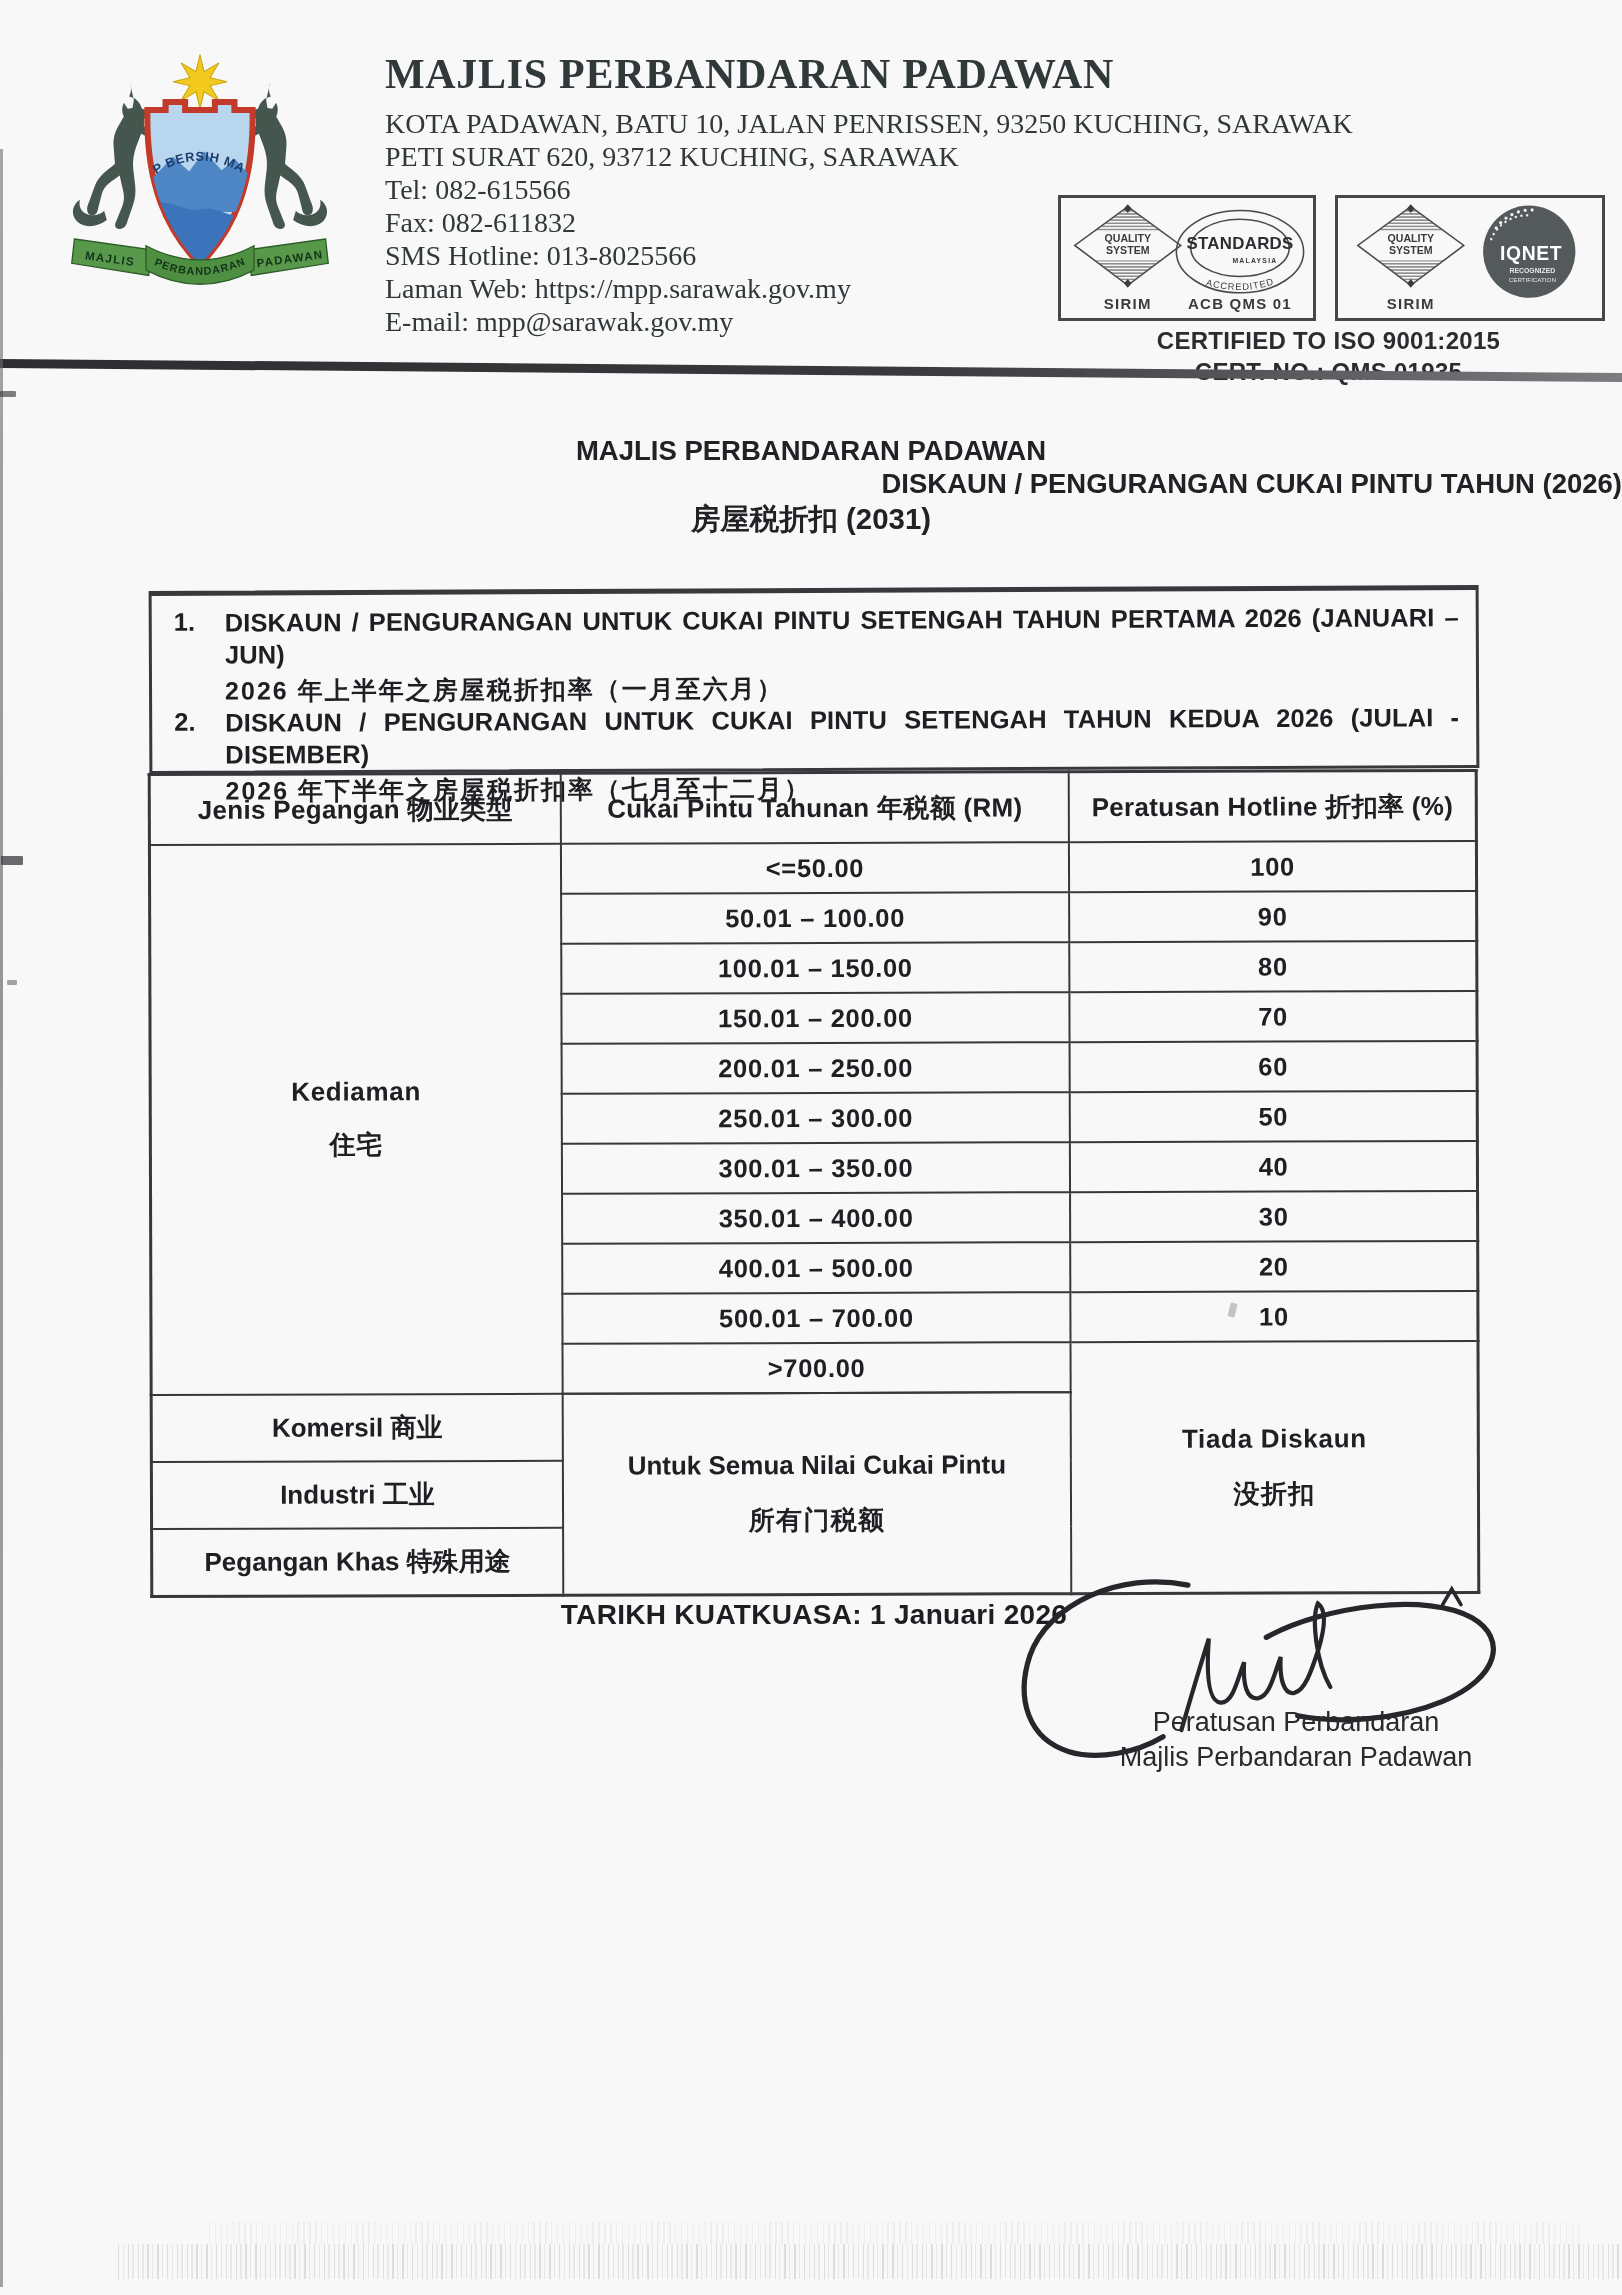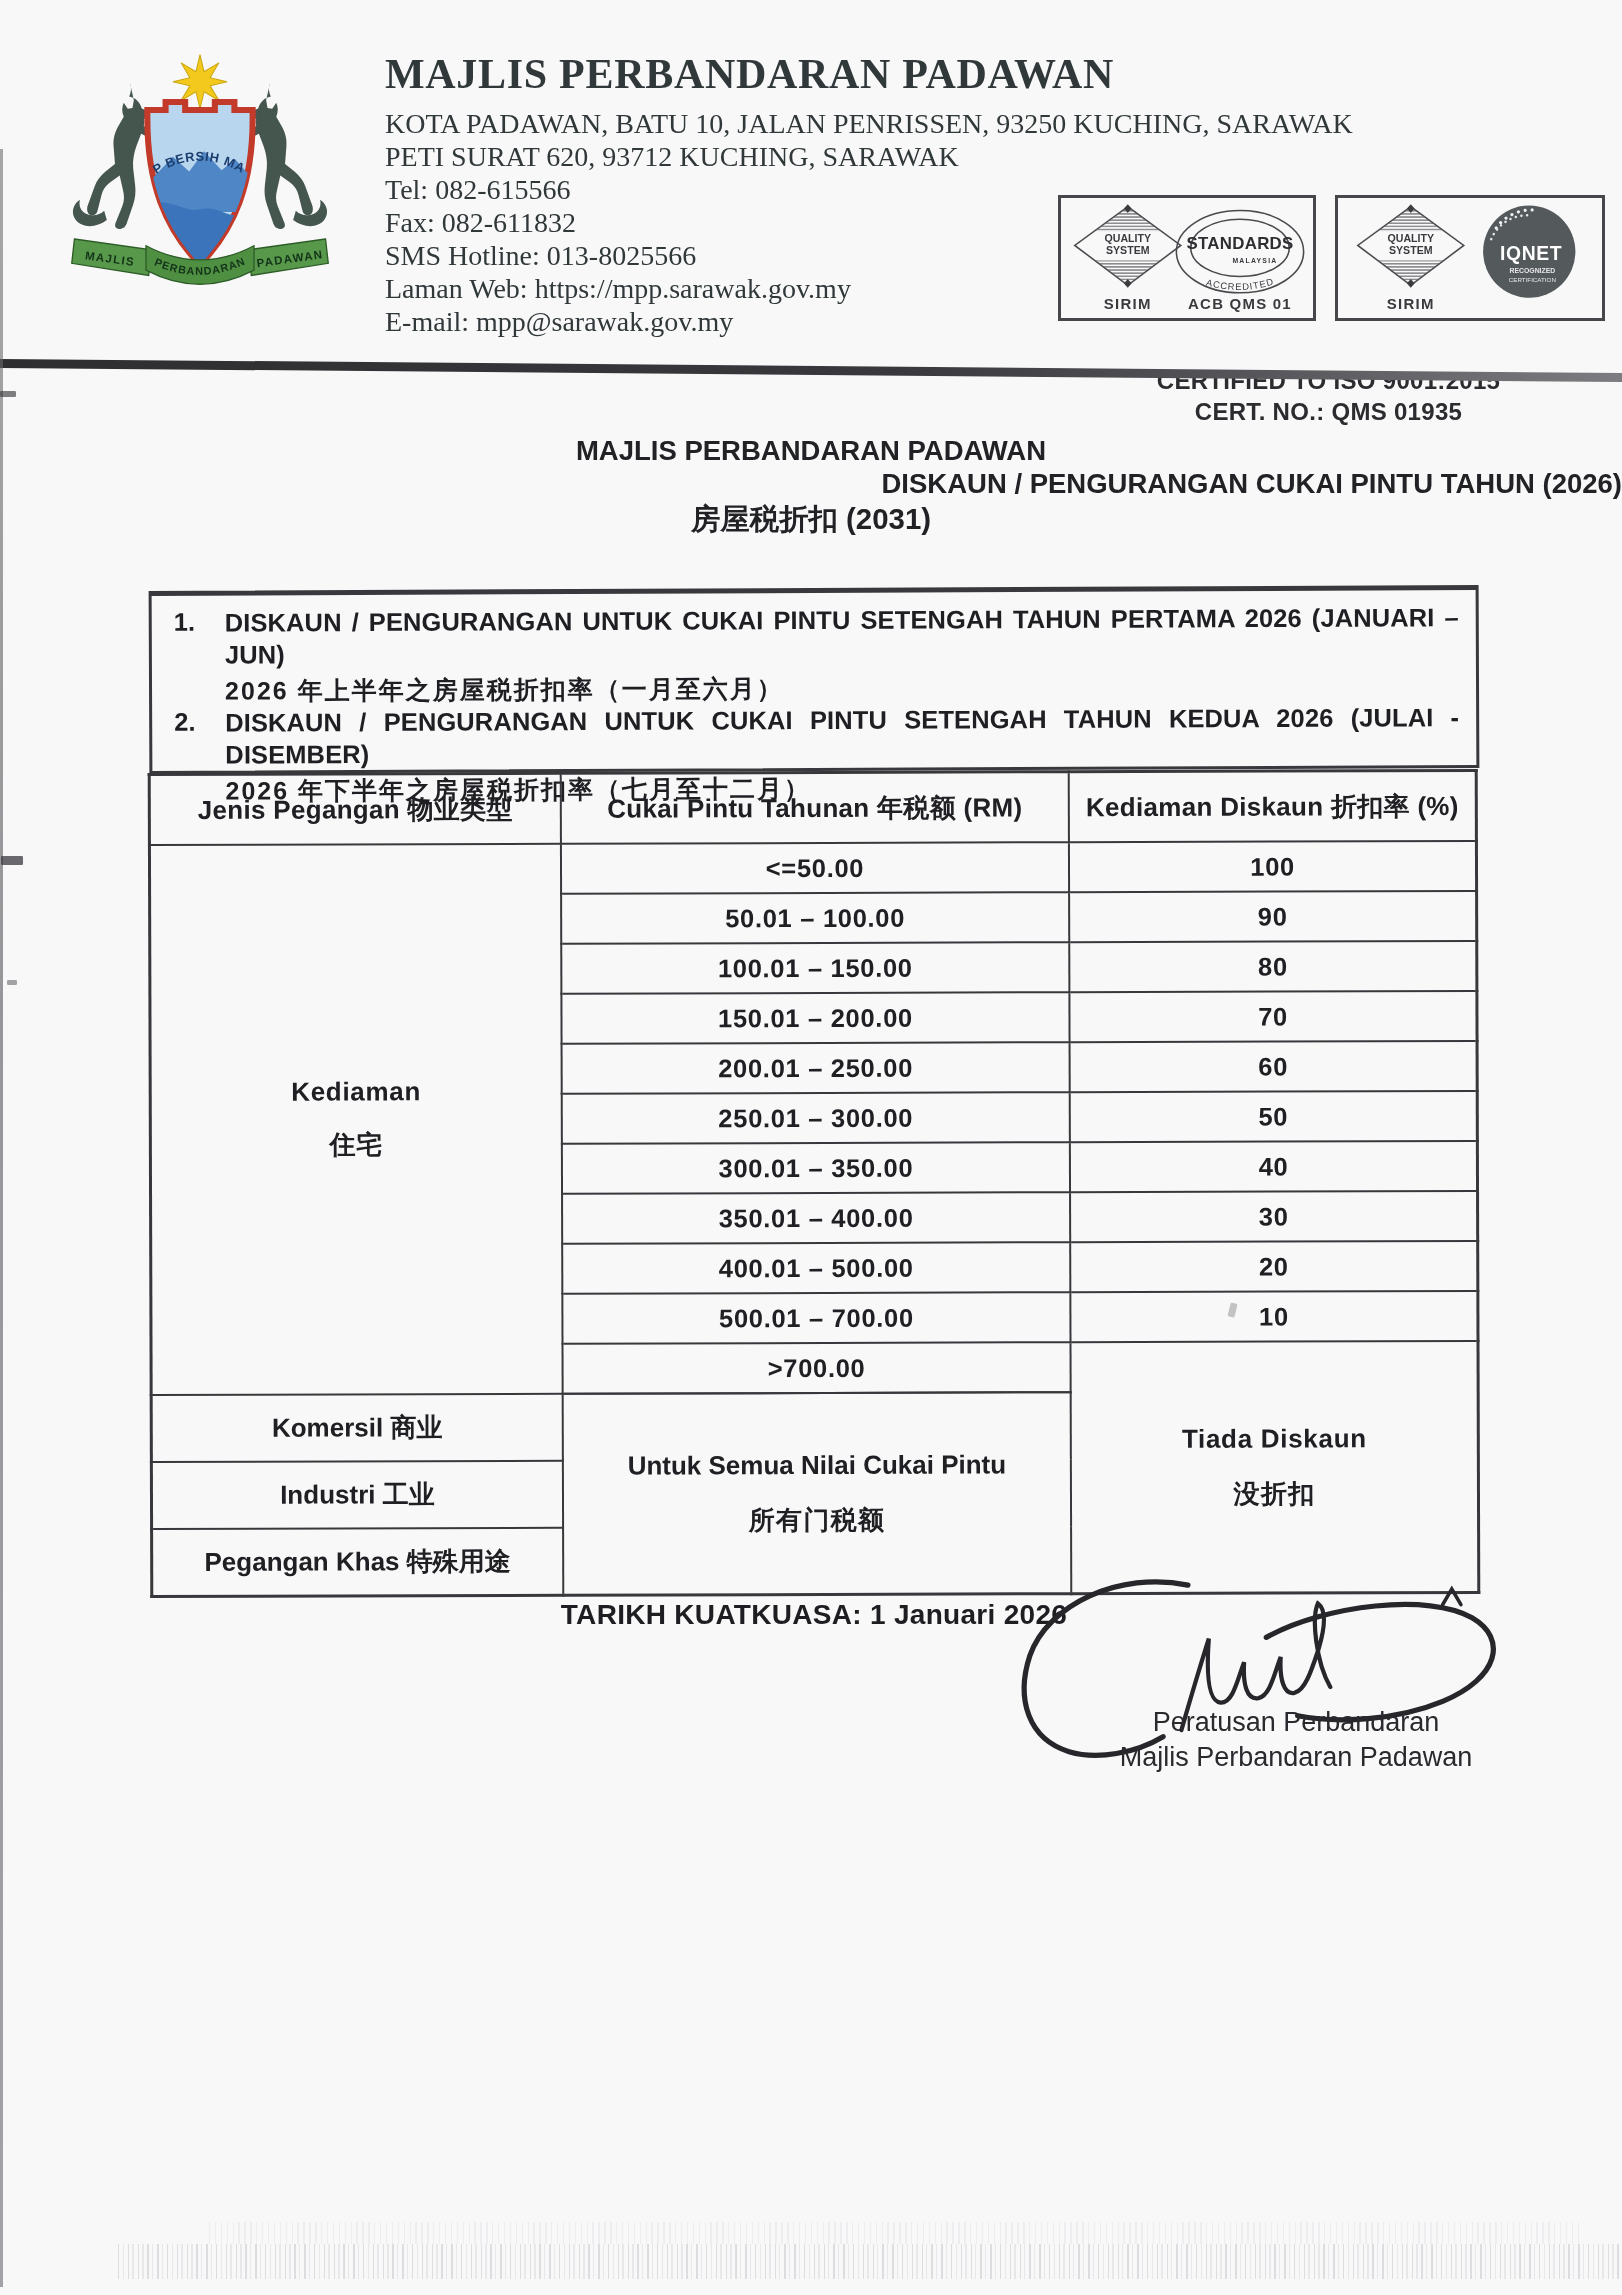--- a/index.html
+++ b/index.html
@@ -13,21 +13,21 @@
   .crest { position:absolute; left:65px; top:43px; width:270px; height:284px; }
   .lh-text { position:absolute; left:385px; top:50px; width:916px; font-family:"Liberation Serif", serif; color:#31383a; }
   .lh-org { font-size:42px; font-weight:bold; letter-spacing:0.7px; margin:0 0 9.2px 0; white-space:nowrap; }
   .lh-line { font-size:28px; line-height:33px; white-space:nowrap; }
 
   .cert-box { position:absolute; border:3.3px solid #46464b; box-sizing:border-box; background:#f8f8f9;
               display:flex; align-items:center; justify-content:center; }
   .cert-box-1 { left:1058px; top:195px; width:258px; height:126px; }
   .cert-box-2 { left:1335px; top:195px; width:270px; height:126px; }
   .cert-lines { position:absolute; left:1047px; top:325px; width:563px; text-align:center;
-                font-weight:bold; font-size:24px; line-height:31px; color:#2c2c30; letter-spacing:0.3px;margin-top:40px; }
+                font-weight:bold; font-size:24px; line-height:31px; color:#2c2c30; letter-spacing:0.3px; }
 
   .rule { position:absolute; left:-7.9px; top:366px; width:1642px; height:8.5px;
           background:linear-gradient(to right,#2e2e31 0%,#39393d 55%,#57575c 78%,#7d7d82 100%);
           transform:rotate(0.5deg); border-radius:1.3px; }
 
   
   .doc-title { position:absolute; left:0; top:434px; width:1622px; text-align:center;
                font-weight:bold; color:#222226; }
   .doc-title .t1 { font-size:27.5px; line-height:33px; }
   .doc-title .t2 { font-size:27.5px; line-height:33px;text-align:right; }
@@ -236,21 +236,21 @@
   <table class="rate-table">
     <colgroup>
         <col style="width:31%">
         <col style="width:38.3%">
         <col style="width:30.7%">
       </colgroup>
     <tbody>
         <tr>
       <th>Jenis Pegangan 物业类型</th>
       <th>Cukai Pintu Tahunan 年税额 (RM)</th>
-      <th>Kediaman Diskaun 折扣率 (%)</th>
+      <th>Peratusan Hotline 折扣率 (%)</th>
     </tr>
     <tr class="row-val">
       <td rowspan="12" class="cell-two-line">
         <div class="l1">Kediaman</div>
         <div class="l2">住宅</div>
       </td>
       <td>&lt;=50.00</td>
       <td>100</td>
     </tr>
     <tr class="row-val">

